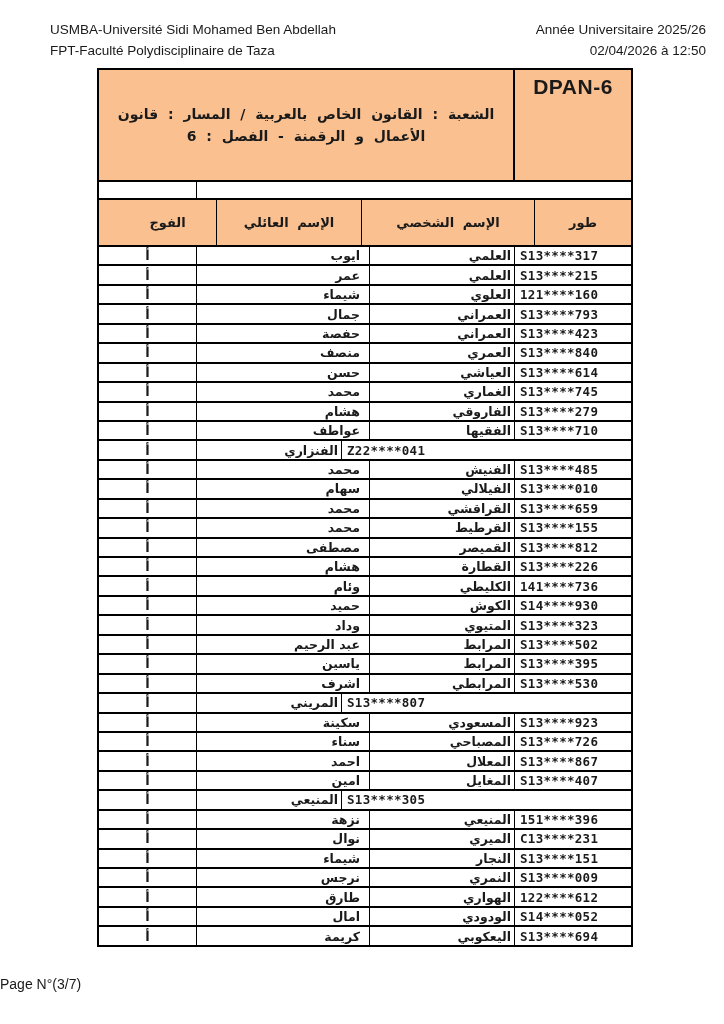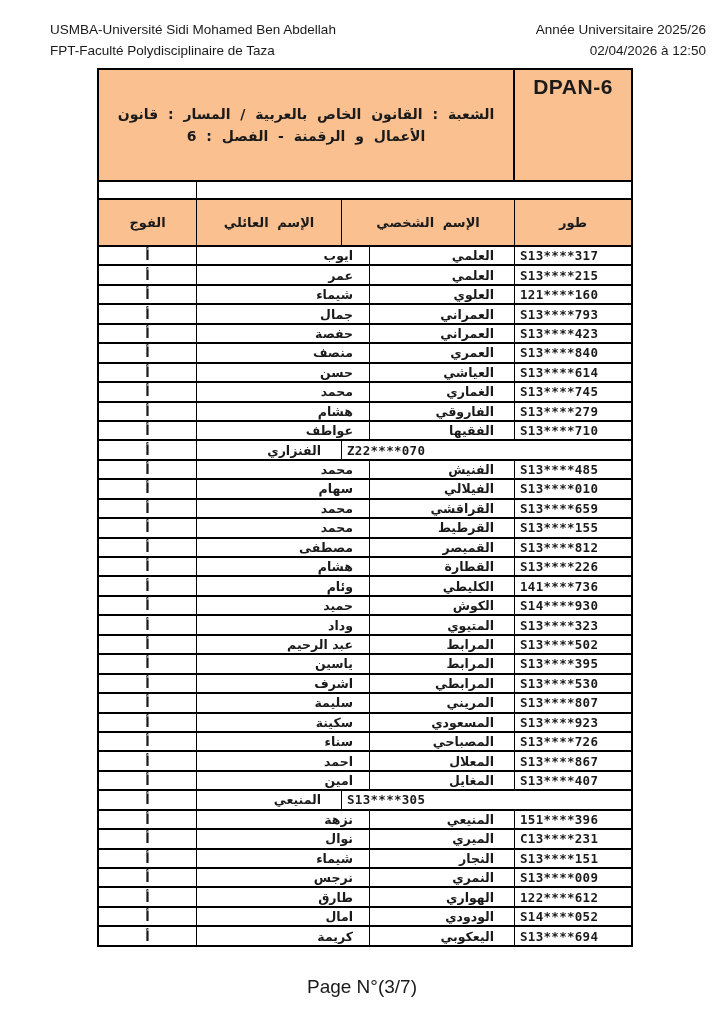--- a/index.html
+++ b/index.html
@@ -27,40 +27,40 @@
     font-weight:bold; font-size:14px; line-height:22px; word-spacing:5px; text-align:center;
   }
   .band-code { flex:1; text-align:center; padding-top:5px; font-weight:bold; font-size:21px; letter-spacing:0.5px; }
 
   
   .spacer-row { display:flex; height:18px; background:#fff; border-bottom:2px solid #000; box-sizing:border-box; }
   .spacer-left { width:98px; border-right:1px solid #000; box-sizing:border-box; }
   .spacer-right { flex:1; }
 
   
-  .col-header { display:flex; height:45px; background:var(--hdr-bg,#FAC090); font-weight:bold; font-size:13px; word-spacing:4px; }
+  .col-header { display:flex; height:45px; background:var(--hdr-bg,#FAC090); font-weight:bold; font-size:13px; word-spacing:4px;padding-left:20px; }
   .col-header .cell { display:flex; align-items:center; justify-content:center; box-sizing:border-box; }
 
   
   .c-group { width:98px;  border-right:1px solid #000; }
   .c-first { width:173px; border-right:1px solid #000; }
   .c-last  { width:145px; border-right:1px solid #000; }
   .c-code  { flex:1; }
 
   
   .table-body { display:flex; flex-direction:column; height:700px; }
   .data-row { display:flex; flex:1 1 0; border-top:2px solid #000; box-sizing:border-box; font-weight:bold; font-size:12.5px; min-height:0; }
   .data-row .cell { box-sizing:border-box; display:flex; align-items:center; overflow:hidden; }
   .data-row .c-group { justify-content:center; font-size:13px; }
-  .data-row .c-first { justify-content:flex-start; padding-right:16px; }
-  .data-row .c-last  { justify-content:flex-start; padding-right:20px; }
+  .data-row .c-first { justify-content:flex-start; padding-right:9px; }
+  .data-row .c-last  { justify-content:flex-start; padding-right:3px; }
   .data-row .c-code  { font-family:"DejaVu Sans Mono", monospace; font-size:12.5px; padding-left:5px; letter-spacing:0.3px;text-align:right; }
 
   
-  .page-footer { position:absolute; left:0; width:724px; top:976px; text-align:center; font-size:19px; }
+  .page-footer { position:absolute; left:0; width:724px; top:976px; text-align:left; font-size:14px; }
 </style>
 </head>
 <body style="--hdr-bg: #FAC090;">
 
 <div class="page-header-left">
   <div>USMBA-Université Sidi Mohamed Ben Abdellah</div>
   <div>FPT-Faculté Polydisciplinaire de Taza</div>
 </div>
 
 <div class="page-header-right">
@@ -157,21 +157,21 @@
   <div class="data-row">
     <div class="cell c-group arabic">أ</div>
     <div class="cell c-first arabic" dir="rtl">عواطف</div>
     <div class="cell c-last arabic" dir="rtl">الفقيها</div>
     <div class="cell c-code">S13****710</div>
   </div>
 
   <div class="data-row">
     <div class="cell c-group arabic">أ</div>
     <div class="cell c-last arabic" dir="rtl">الفنزاري</div>
-    <div class="cell c-code">Z22****070</div>
+    <div class="cell c-code">Z22****041</div>
   </div>
 
   <div class="data-row">
     <div class="cell c-group arabic">أ</div>
     <div class="cell c-first arabic" dir="rtl">محمد</div>
     <div class="cell c-last arabic" dir="rtl">الفنيش</div>
     <div class="cell c-code">S13****485</div>
   </div>
 
   <div class="data-row">
@@ -246,21 +246,20 @@
 
   <div class="data-row">
     <div class="cell c-group arabic">أ</div>
     <div class="cell c-first arabic" dir="rtl">اشرف</div>
     <div class="cell c-last arabic" dir="rtl">المرابطي</div>
     <div class="cell c-code">S13****530</div>
   </div>
 
   <div class="data-row">
     <div class="cell c-group arabic">أ</div>
-    <div class="cell c-first arabic" dir="rtl">سليمة</div>
     <div class="cell c-last arabic" dir="rtl">المريني</div>
     <div class="cell c-code">S13****807</div>
   </div>
 
   <div class="data-row">
     <div class="cell c-group arabic">أ</div>
     <div class="cell c-first arabic" dir="rtl">سكينة</div>
     <div class="cell c-last arabic" dir="rtl">المسعودي</div>
     <div class="cell c-code">S13****923</div>
   </div>

